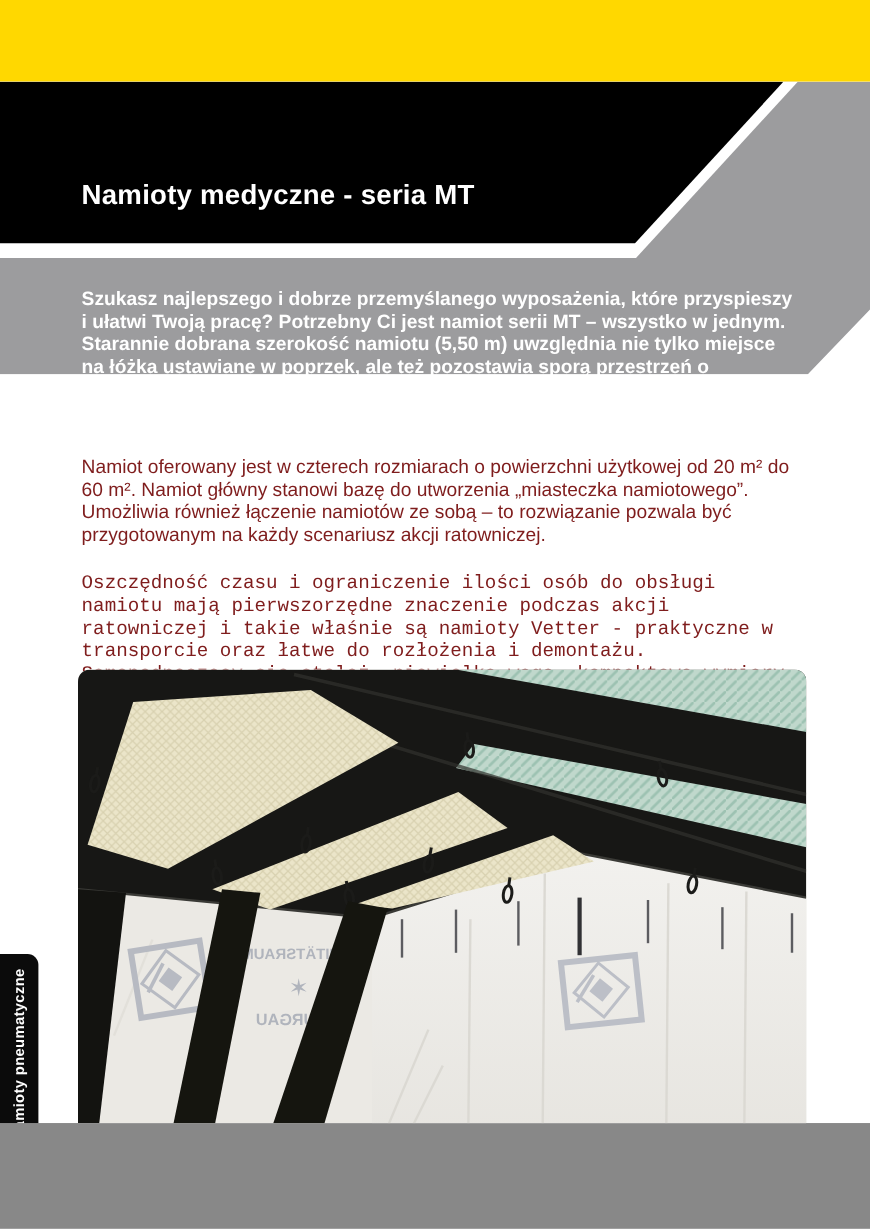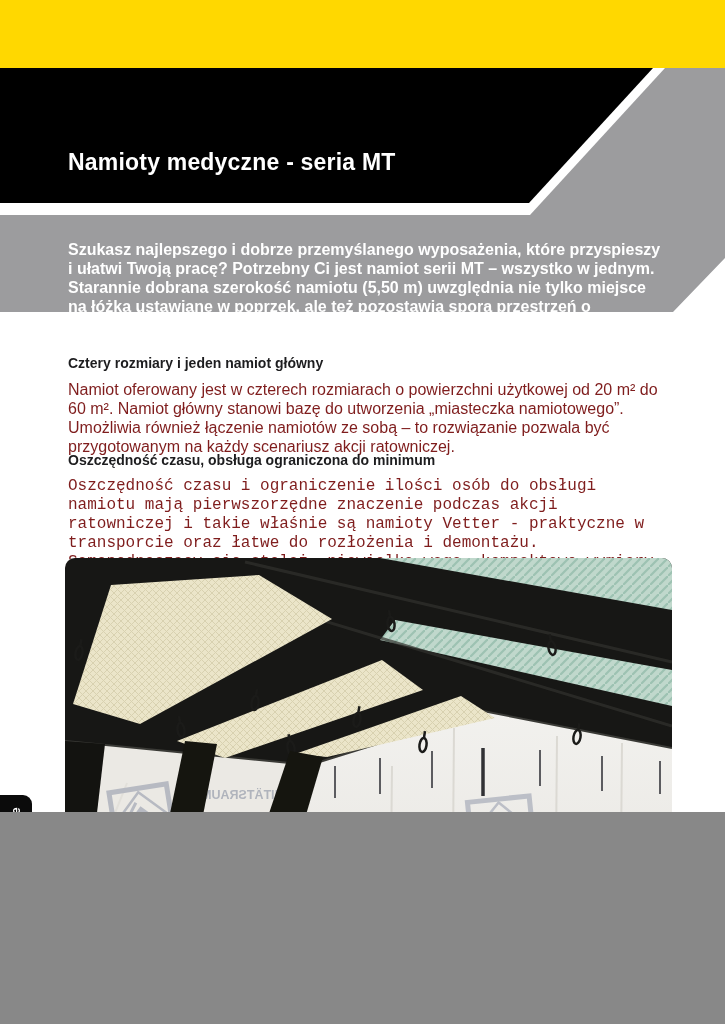--- a/index.html
+++ b/index.html
@@ -1,17 +1,17 @@
 <!DOCTYPE html>
 <html><head>
 <meta charset="utf-8">
 <style>
   html,body{margin:0;padding:0;background:#888;}
   .page{
-    position:relative;width:725px;height:812px;background:#ffffff;
+    position:relative;width:725px;height:936px;background:#ffffff;
     margin:0 auto;overflow:hidden;
     font-family:"Liberation Sans","DejaVu Sans",sans-serif;
   }
   
   .yellow-bar{position:absolute;left:0;top:0;width:725px;height:68px;background:#ffd800;}
   .banner-zone{position:absolute;left:0;top:68px;width:725px;height:244px;}
   .gray-shape{
     position:absolute;inset:0;background:#9c9c9e;
     clip-path:polygon(653px 0,725px 0,725px 190px,673px 244px,0 244px,0 147px,518px 147px);
   }
@@ -69,23 +69,21 @@
 
   <div class="yellow-bar"></div>
   <div class="banner-zone">
     <div class="gray-shape"></div>
     <div class="white-shape"></div>
     <div class="black-shape"></div>
     <h1 class="page-title">Namioty medyczne - seria MT</h1>
     <p class="intro-text">Szukasz najlepszego i dobrze przemyślanego wyposażenia, które przyspieszy i ułatwi Twoją pracę? Potrzebny Ci jest namiot serii MT – wszystko w jednym. Starannie dobrana szerokość namiotu (5,50 m) uwzględnia nie tylko miejsce na łóżka ustawiane w poprzek, ale też pozostawia sporą przestrzeń o szerokości 1,5 m na sprzęt i swobodne przejścia dla personelu medycznego.</p>
   </div>
 
-  <h2 class="sec-heading h1">Cztery rozmiary i jeden namiot główny</h2>
   <p class="sec-body p1">Namiot oferowany jest w czterech rozmiarach o powierzchni użytkowej od 20 m² do 60 m². Namiot główny stanowi bazę do utworzenia „miasteczka namiotowego”. Umożliwia również łączenie namiotów ze sobą – to rozwiązanie pozwala być przygotowanym na każdy scenariusz akcji ratowniczej.</p>
-  <h2 class="sec-heading h2">Oszczędność czasu, obsługa ograniczona do minimum</h2>
   <p class="sec-body p2">Oszczędność czasu i ograniczenie ilości osób do obsługi namiotu mają pierwszorzędne znaczenie podczas akcji ratowniczej i takie właśnie są namioty Vetter - praktyczne w transporcie oraz łatwe do rozłożenia i demontażu. Samopodnoszący się stelaż, niewielka waga, kompaktowe wymiary i łatwa obsługa to gwarancja niezawodności i skuteczności działań.</p>
 
   <div class="photo">
     <svg width="607" height="410" viewBox="0 0 607 410">
       <defs>
         <pattern id="mesh" width="7" height="7" patternUnits="userSpaceOnUse">
           <rect width="7" height="7" fill="#ebe5c9"></rect>
           <path d="M0 0L7 7M7 0L0 7" stroke="#d8d1b0" stroke-width="1"></path>
         </pattern>
         <pattern id="tealmesh" width="9" height="9" patternUnits="userSpaceOnUse">

